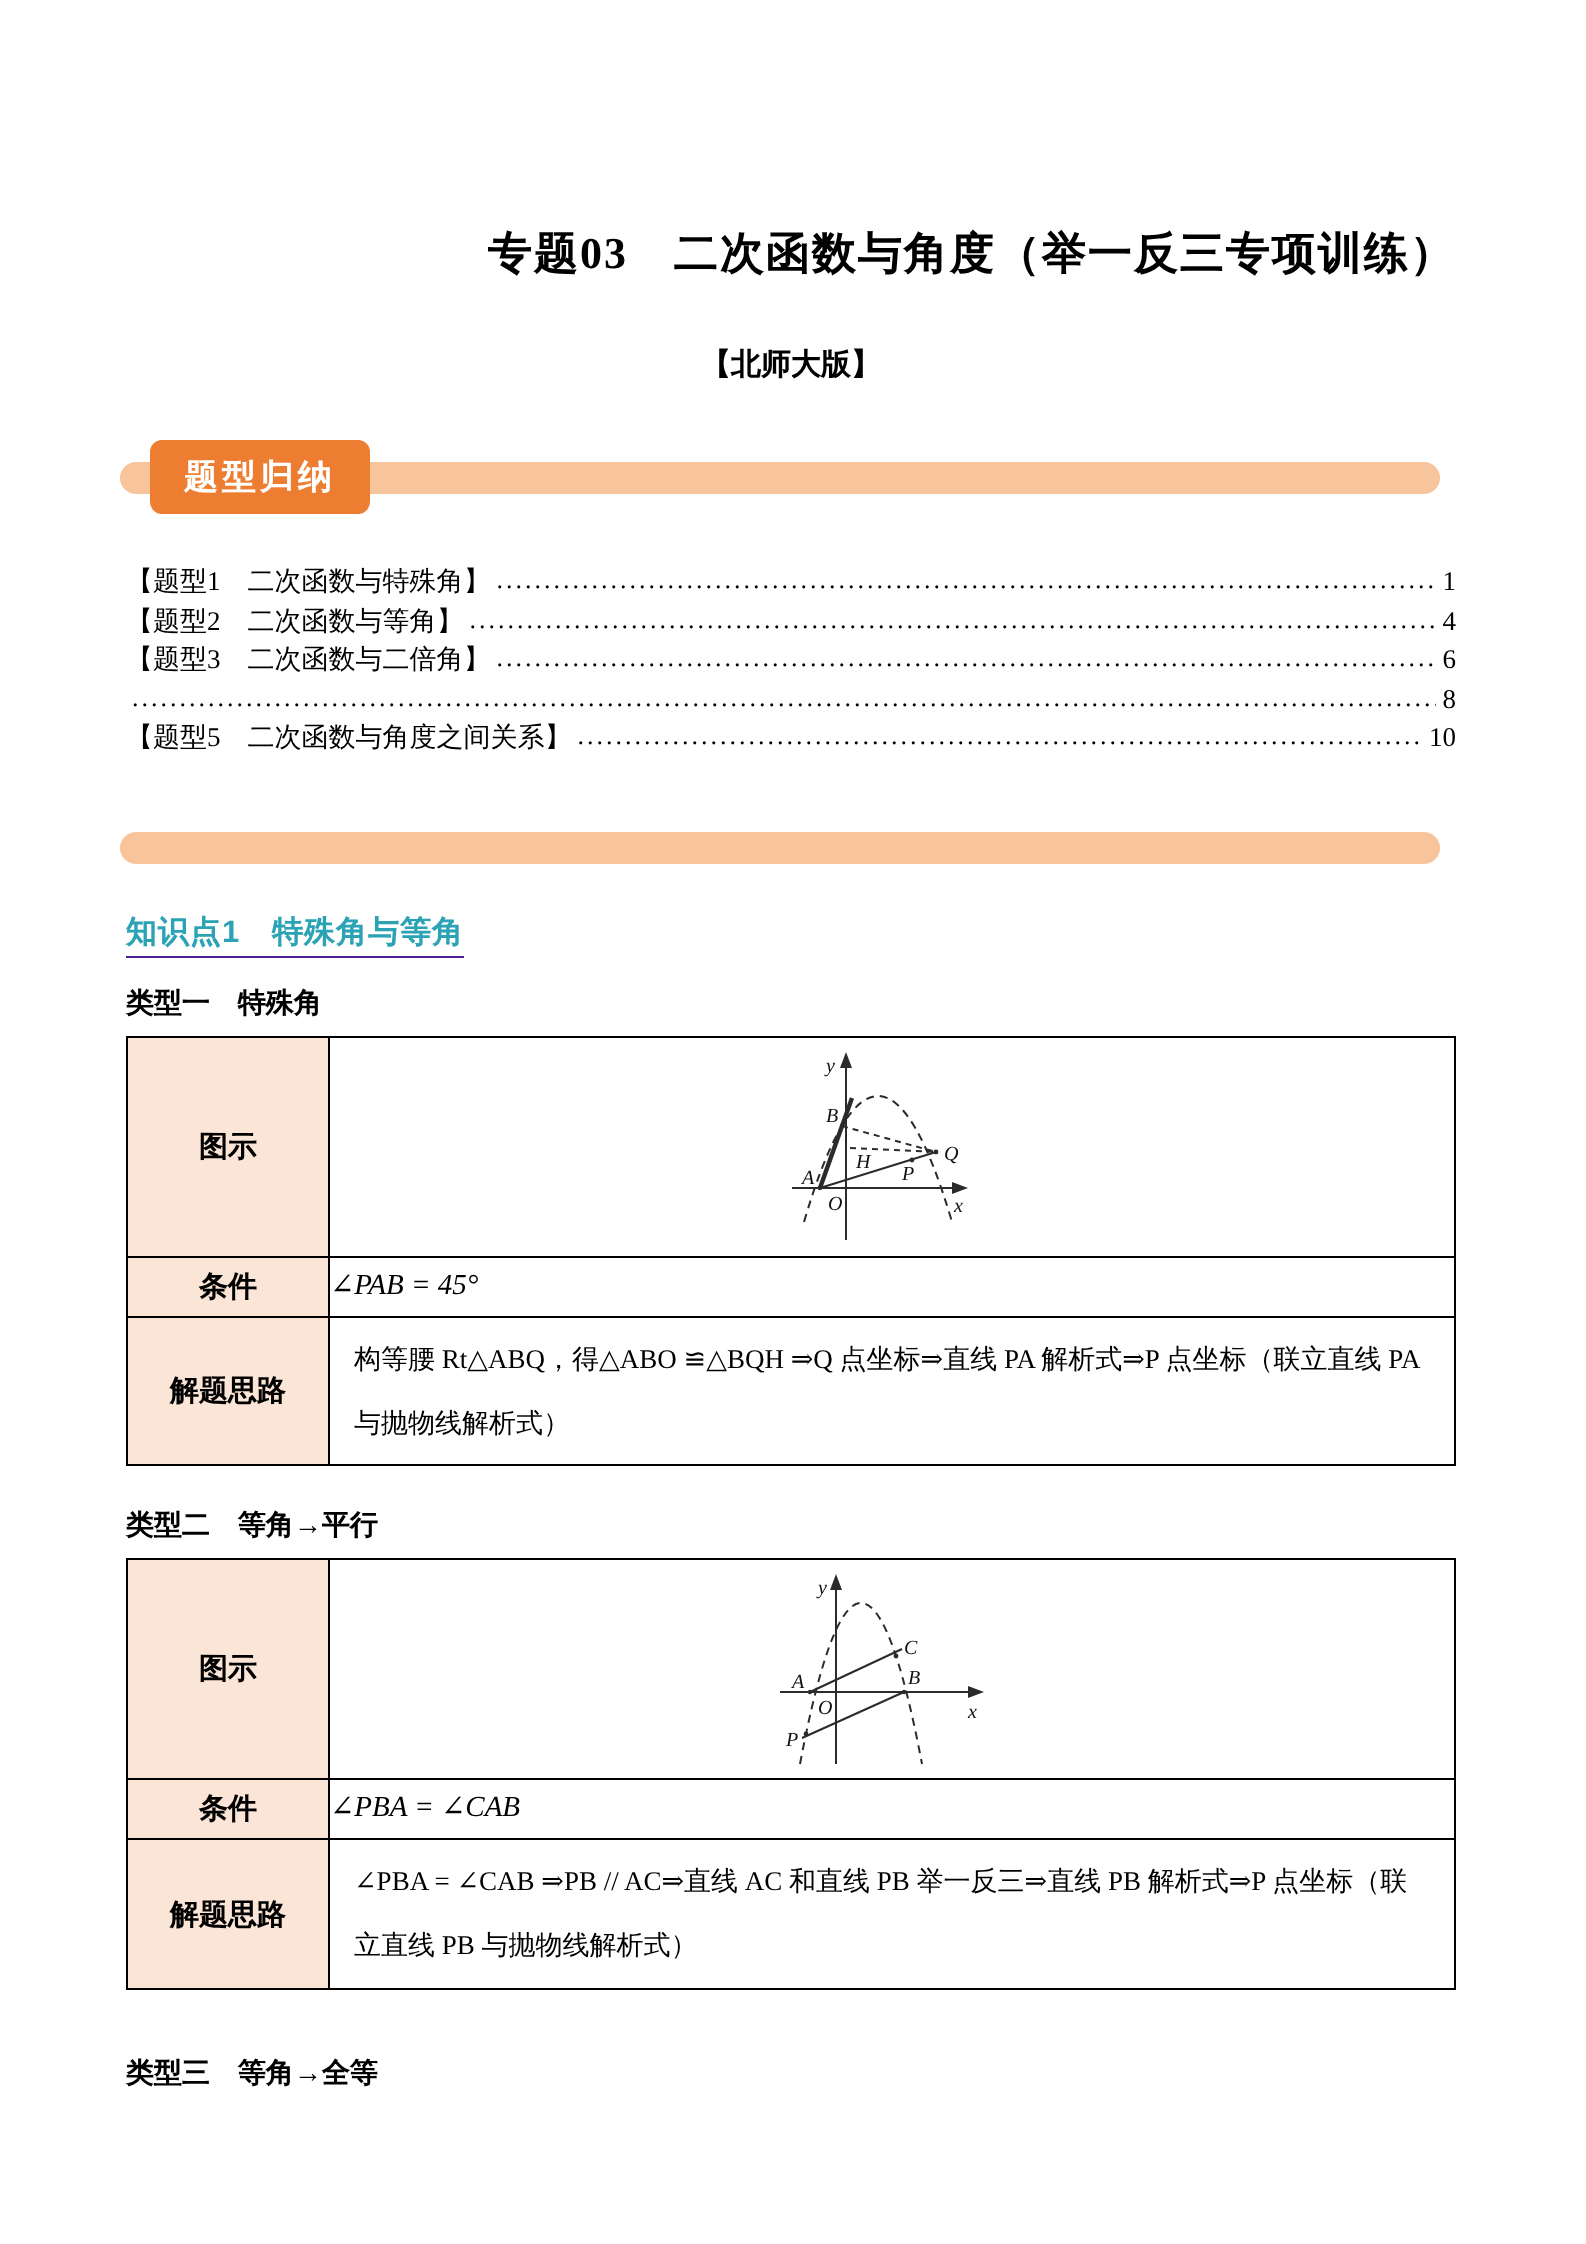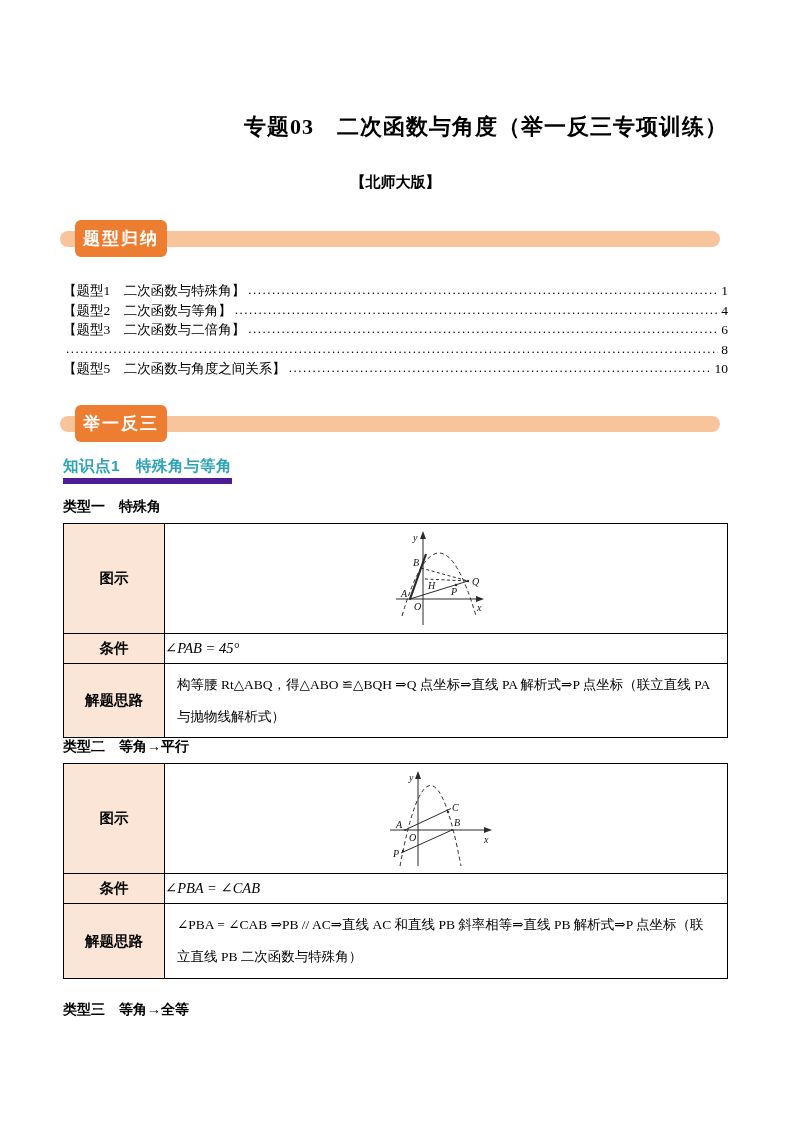--- a/index.html
+++ b/index.html
@@ -19,21 +19,21 @@
     margin-top:31px; font-size:15px; font-weight:bold; text-align:center;
   }
 
   
   .band { position:relative; height:37px; }
   .band-bar {
     position:absolute; left:-3px; right:8px; top:11px; height:16px;
     border-radius:8px; background:#F8C49C;
   }
   .band-badge {
-    position:absolute; left:12px; top:0; width:92px; height:37px;
+    position:absolute; left:12px; top:0; width:110px; height:37px;
     border-radius:6px; background:#ED7D31; color:#fff;
     font-family:"Liberation Sans","DejaVu Sans",sans-serif;
     font-weight:bold; font-size:17px; letter-spacing:2px;
     display:flex; align-items:center; justify-content:center;
   }
   .band.first { margin-top:28px; }
   .band.second { margin-top:26px; }
 
   
   .toc { margin-top:24px; }
@@ -44,29 +44,29 @@
     content:"..........................................................................................................................................................................................";
     letter-spacing:1.5px; font-size:13px;
   }
   .toc-page { white-space:nowrap; }
 
   .kp-wrap { margin-top:14px; }
   .kp {
     display:inline-block;
     font-family:"Liberation Sans","DejaVu Sans",sans-serif;
     font-weight:bold; font-size:15.5px; color:#2BA3B5;
-    border-bottom:6px solid #4c1d95; padding-bottom:1px; letter-spacing:0.5px;
+    border-bottom:1px solid #4c1d95; padding-bottom:1px; letter-spacing:0.5px;
   }
   .type-heading {
     font-family:"Liberation Sans","DejaVu Sans",sans-serif;
     font-weight:bold; font-size:14px;
   }
   .type-heading.t1 { margin-top:14px; }
-  .type-heading.t2 { }
-  .type-heading.t3 { margin-top:22px; }
+  .type-heading.t2 { margin-top:21px; }
+  .type-heading.t3 { margin-top:33px; }
 
   table.kb { width:100%; border-collapse:collapse; margin-top:7px; table-layout:fixed; }
   table.kb td { border:1.3px solid #000; vertical-align:middle; }
   td.lbl {
     width:101px; background:#FBE5D6; text-align:center;
     font-family:"Liberation Sans","DejaVu Sans",sans-serif;
     font-weight:bold; font-size:14.5px;
   }
   td.figcell { height:110px; text-align:center; }
   td.cond { height:30px; text-align:left; font-size:14.5px; font-style:italic; font-weight:400; }
@@ -118,21 +118,20 @@
     </div>
     <div class="toc-item">
       <span class="toc-label">【题型5　二次函数与角度之间关系】</span>
       <span class="toc-dots"></span>
       <span class="toc-page">10</span>
     </div>
   </div>
 
   <div class="band second">
     <div class="band-bar"></div>
-    <div class="band-badge">举一反三</div>
   </div>
 
   <div class="kp-wrap">
     <span class="kp">知识点1　特殊角与等角</span>
   </div>
 
   <div class="type-heading t1">类型一　特殊角</div>
 
   <table class="kb">
     <tbody>
@@ -203,20 +202,20 @@
           <text x="13" y="88">P</text>
         </svg>
       </td>
     </tr>
     <tr>
       <td class="lbl">条件</td>
       <td class="cond">∠PBA = ∠CAB</td>
     </tr>
     <tr>
       <td class="lbl">解题思路</td>
-      <td class="approach">∠PBA = ∠CAB ⇒PB // AC⇒直线 AC 和直线 PB 斜率相等⇒直线 PB 解析式⇒P 点坐标（联立直线 PB 二次函数与特殊角）</td>
+      <td class="approach">∠PBA = ∠CAB ⇒PB // AC⇒直线 AC 和直线 PB 举一反三⇒直线 PB 解析式⇒P 点坐标（联立直线 PB 与抛物线解析式）</td>
     </tr>
   </tbody>
     </table>
 
   <div class="type-heading t3">类型三　等角→全等</div>
 
 </div>
 
 </body></html>

